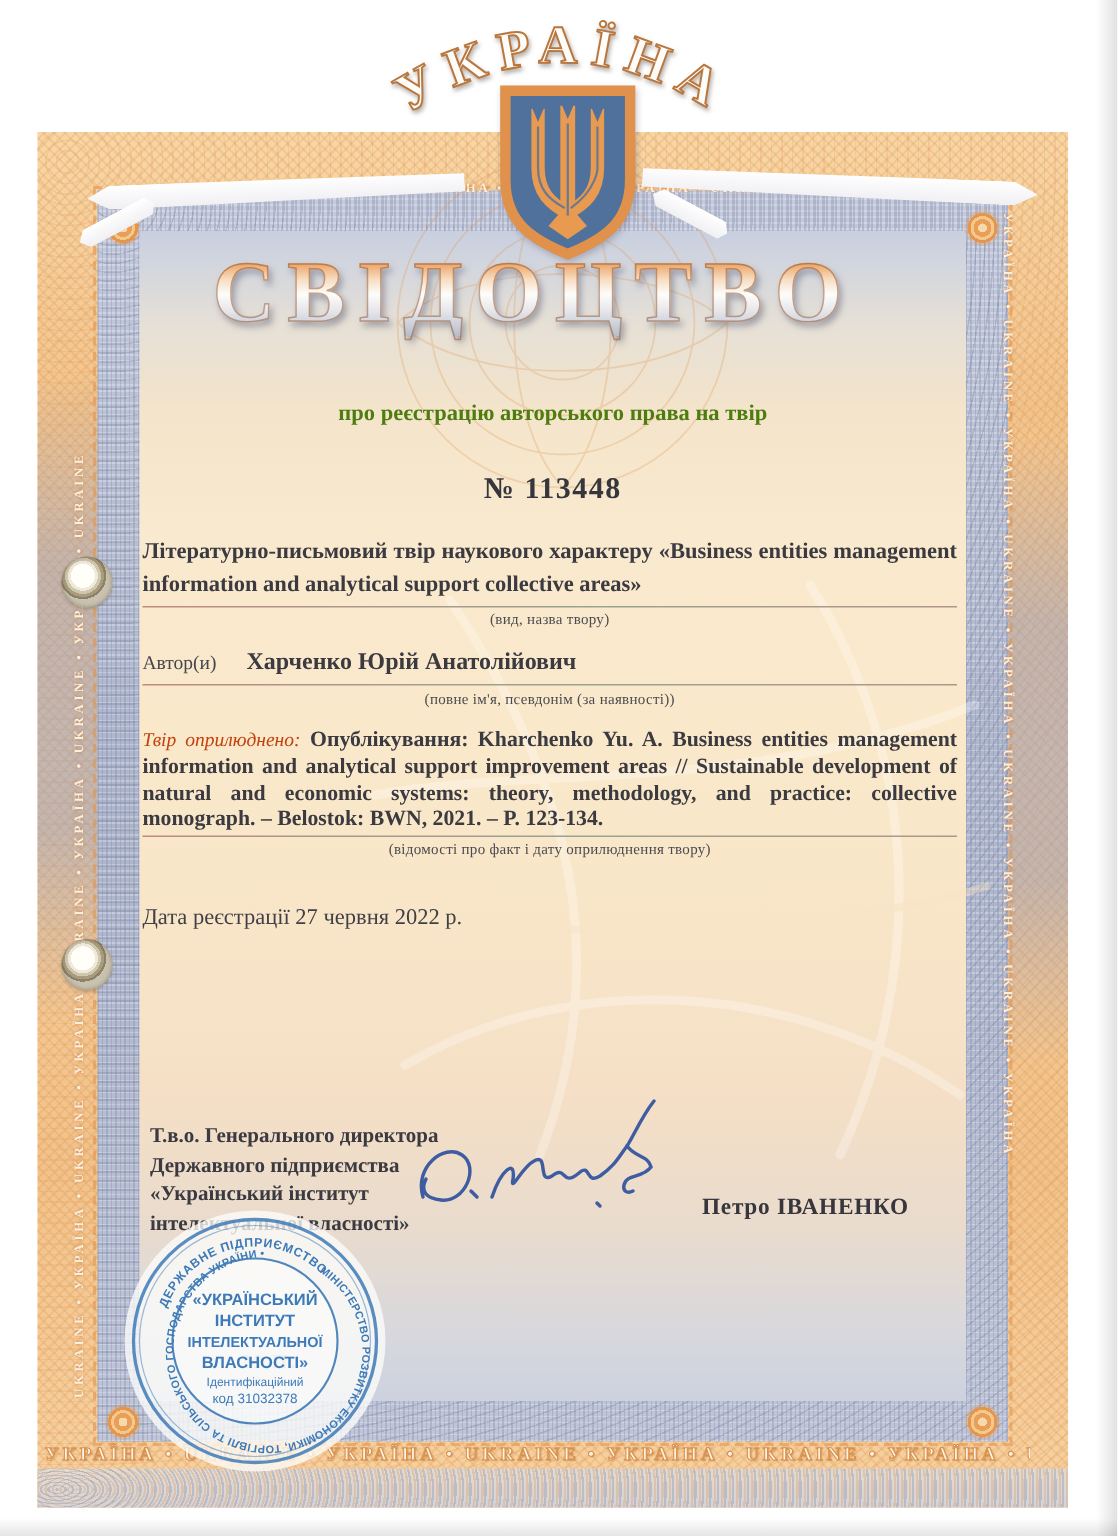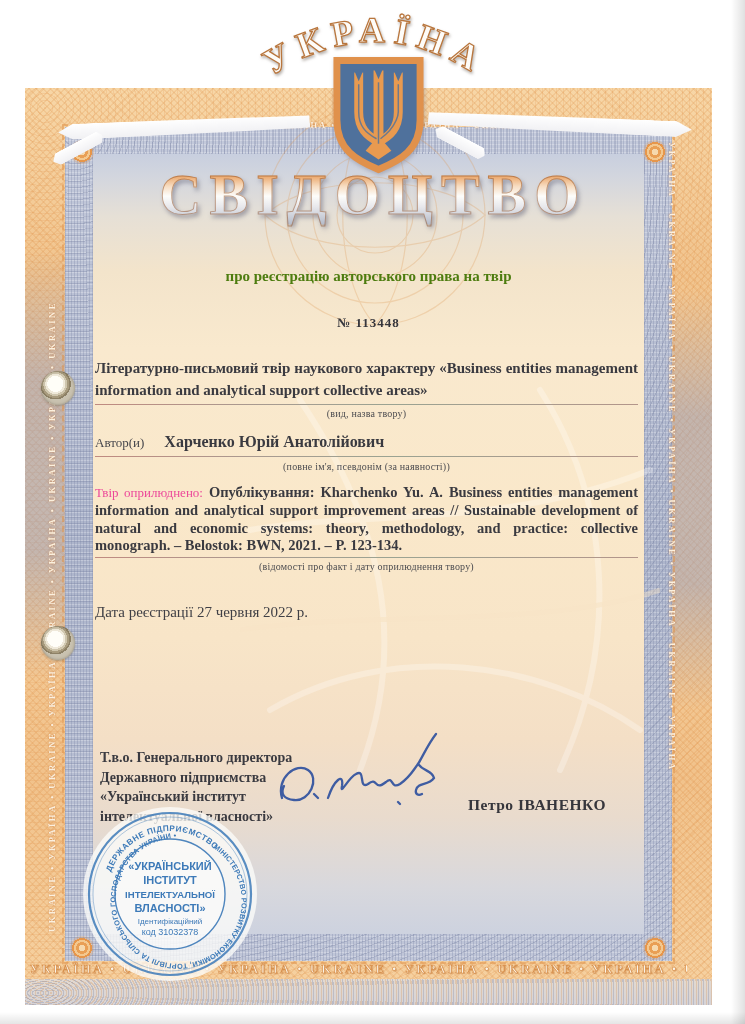--- a/index.html
+++ b/index.html
@@ -63,41 +63,41 @@
      clip-path:polygon(0 12%,94% 0,100% 50%,94% 100%,0 88%);}
   .ribbon.rb{left:432px;top:136px;width:56px;height:13px;transform:rotate(28deg);
      clip-path:polygon(0 50%,10% 0,92% 0,100% 50%,92% 100%,10% 100%);}
   
   .arch-svg{position:absolute;left:215px;top:6px;width:320px;height:100px;}
   .arms-svg{position:absolute;left:329px;top:54px;width:99px;height:120px;
      filter:drop-shadow(1px 2px 2px rgba(110,110,130,.4));}
   .title-ornament{position:absolute;left:252px;top:92px;width:246px;height:246px;opacity:.28;}
   .globe-svg{position:absolute;left:240px;top:380px;width:420px;height:400px;opacity:.55;}
   
-  .doc-title{position:absolute;left:98px;top:166px;width:551px;text-align:center;
+  .doc-title{position:absolute;left:80px;top:166px;width:551px;text-align:center;
      font-weight:bold;font-size:58px;letter-spacing:8px;line-height:1;
      background:linear-gradient(180deg,#d4834a 0%,#eca96e 18%,#f7ddc2 35%,#fdfdfb 52%,#e8e8ec 70%,#b6bdcb 100%);
      -webkit-background-clip:text;background-clip:text;color:transparent;
      -webkit-text-stroke:1px rgba(150,90,50,.55);
      filter:drop-shadow(2px 3px 2px rgba(100,100,120,.5));}
   .doc-subtitle{position:absolute;left:93px;top:268px;width:551px;text-align:center;
      font-weight:bold;font-size:15px;color:#4d7c0f;}
   .doc-number{position:absolute;left:93px;top:315px;width:551px;text-align:center;
-     font-weight:bold;font-size:13px;color:#36363c;letter-spacing:1px;}
+     font-weight:bold;font-size:20px;color:#36363c;letter-spacing:1px;}
   .block{position:absolute;left:95px;width:543px;color:#3a3a40;}
   .work-desc{top:357px;font-weight:bold;font-size:15px;line-height:22px;text-align:justify;}
   .rule{position:absolute;left:95px;width:543px;height:1px;background:linear-gradient(90deg,#c08a80,#a89a90 30%,#9aa392 55%,#b3958a);}
   .rule.r1{top:404px;} .rule.r2{top:456px;} .rule.r3{top:557px;}
   .caption{position:absolute;left:95px;width:543px;text-align:center;font-size:10px;color:#4c4c50;letter-spacing:.2px;}
   .cap1{top:408px;} .cap2{top:461px;} .cap3{top:561px;}
   .author-line{top:433px;font-size:13px;}
   .author-line .lbl{color:#46464c;}
   .author-line .nm{font-weight:bold;font-size:16px;margin-left:20px;}
   .pub-block{top:484px;font-size:14.5px;line-height:17.8px;text-align:justify;}
-  .pub-block .lead{font-weight:normal;font-size:13px;color:#ec4899;}
+  .pub-block .lead{font-weight:normal;font-size:13px;color:#c2410c;font-style:italic;}
   .pub-block .txt{font-weight:bold;}
   .date-line{top:604px;font-size:15px;color:#3f3f45;}
   .sig-block{position:absolute;left:100px;top:748px;width:240px;font-weight:bold;
      font-size:14px;line-height:19.5px;color:#3a3a40;}
   .sig-name{position:absolute;left:468px;top:796px;font-weight:bold;font-size:15.5px;color:#36363c;letter-spacing:.5px;}
   .signature-svg{position:absolute;left:270px;top:728px;width:200px;height:105px;}
   .mp-mark{position:absolute;left:162px;top:900px;font-weight:bold;font-size:13px;color:rgba(80,80,95,.55);letter-spacing:2px;}
   .stamp-svg{position:absolute;left:80px;top:804px;width:180px;height:180px;}
   
   .grommet{position:absolute;left:41px;width:34px;height:34px;border-radius:50%;

